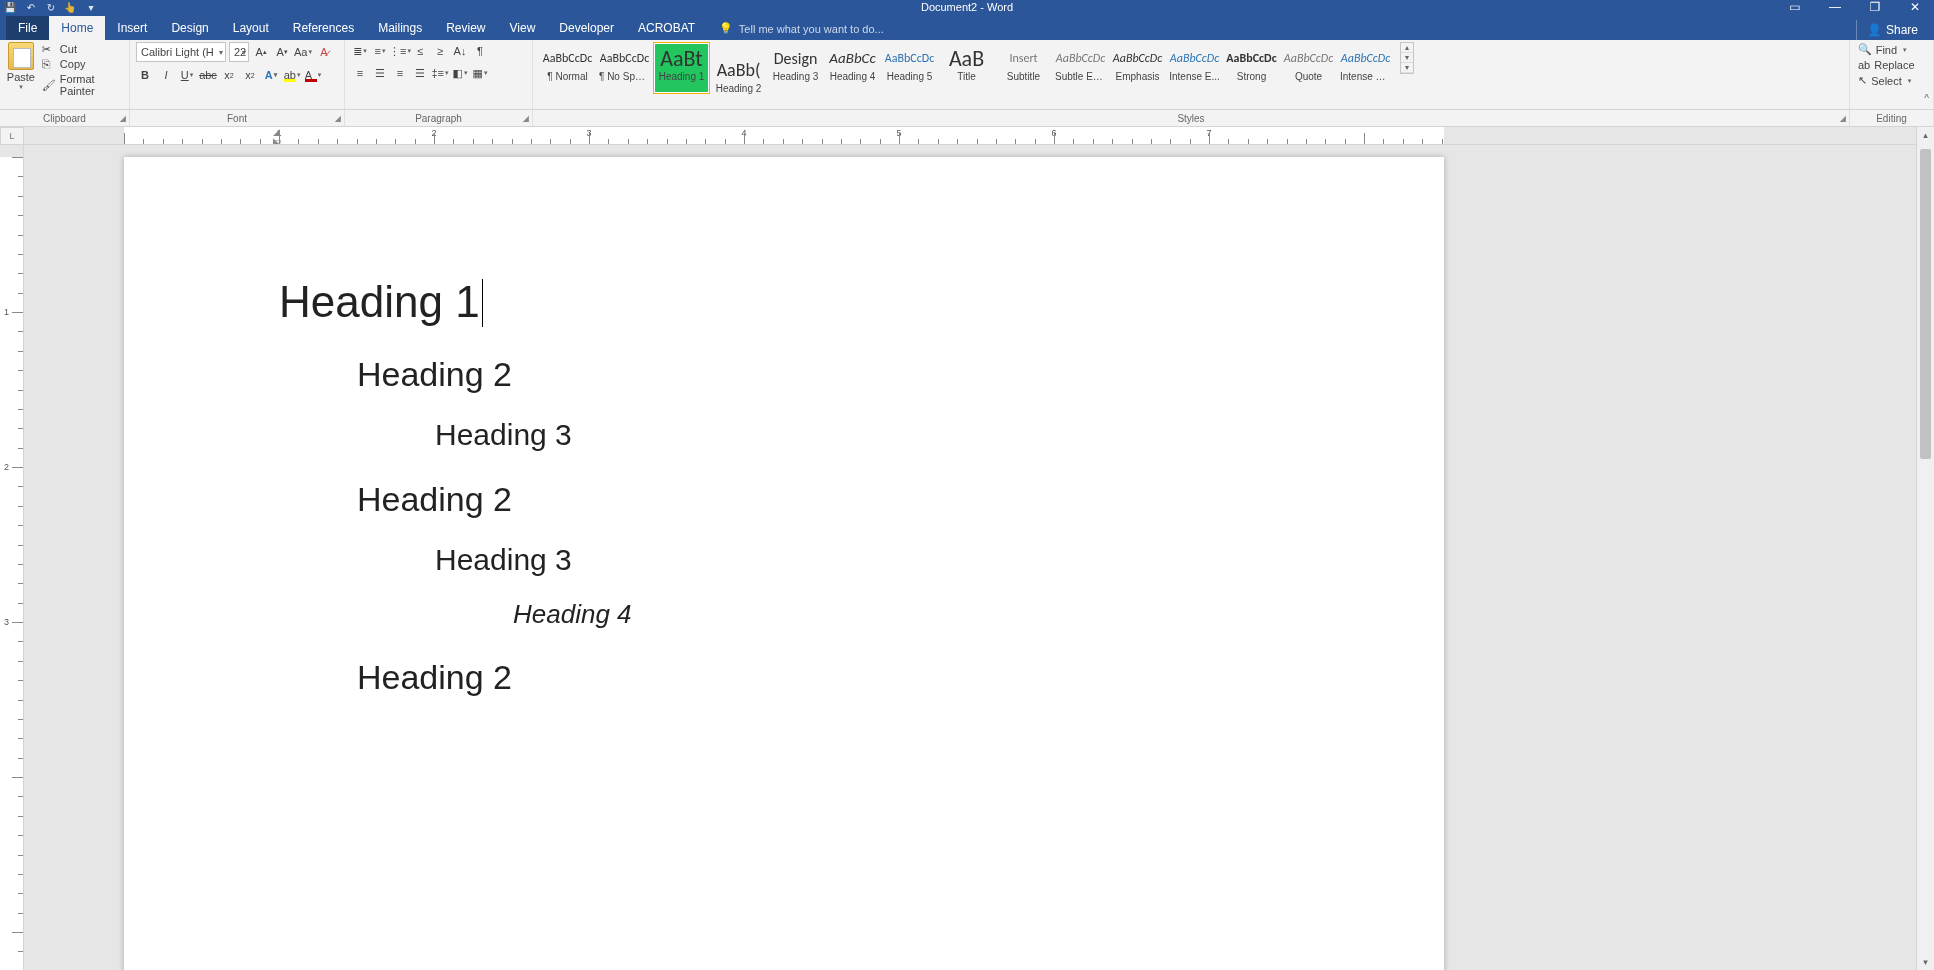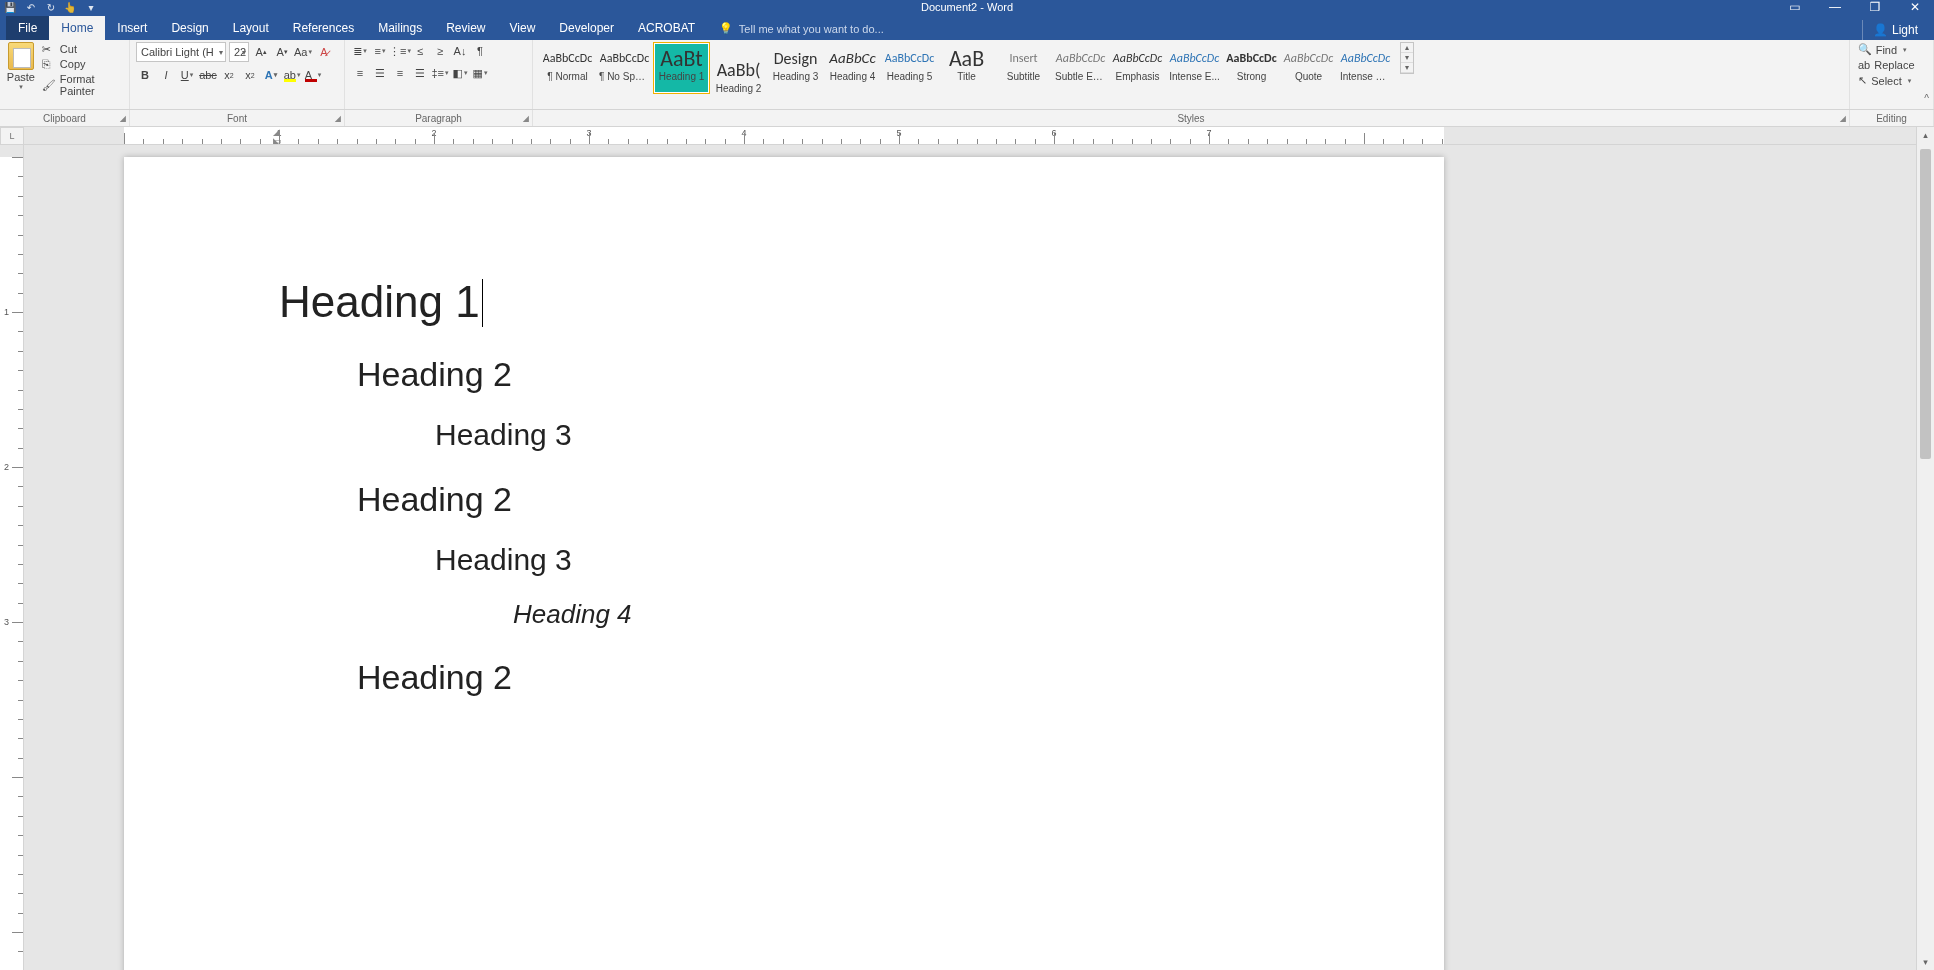--- a/index.html
+++ b/index.html
@@ -49,21 +49,21 @@
 .sq-btn.drop::after { content: "▾"; font-size: 7px; margin-left: 1px; color: #666; }
 .color-bar { height: 3px; width: 12px; display: block; margin-top: -2px; }
 
 
 .para-col { display: flex; flex-direction: column; gap: 4px; }
 .para-row { display: flex; align-items: center; gap: 2px; }
 
 
 .styles-gallery { display: flex; align-items: stretch; height: 52px; }
 .style-item { width: 57px; border: 1px solid transparent; margin: 0; padding: 2px 0; text-align: center; cursor: pointer; }
-.style-item.selected { border: 1px solid #f0b000; background: #14b8a6; box-shadow: inset 0 0 0 1px #fff; }
+.style-item.selected { border: 1px solid #f0b000; background: #22c55e; box-shadow: inset 0 0 0 1px #fff; }
 .style-preview { height: 26px; display: flex; align-items: center; justify-content: center; font-family: "Calibri Light", Calibri, sans-serif; color: #333; overflow: hidden; white-space: nowrap; }
 .style-name { font-size: 10px; color: #444; white-space: nowrap; overflow: hidden; text-overflow: ellipsis; padding: 0 2px; }
 .gallery-scroll { width: 14px; display: flex; flex-direction: column; border: 1px solid #c5c5c5; margin-left: 2px; }
 .gallery-scroll div { flex: 1; display: flex; align-items: center; justify-content: center; font-size: 8px; color: #666; border-bottom: 1px solid #ddd; }
 
 
 .editing-col { display: flex; flex-direction: column; gap: 1px; font-size: 11px; }
 .editing-col div { display: flex; align-items: center; gap: 4px; padding: 1px 2px; }
 
 
@@ -115,21 +115,21 @@
 
 <div class="tabrow">
   <div class="tab file">File</div>
   <div id="tabs-host" style="display: contents;"><div class="tab active">Home</div><div class="tab">Insert</div><div class="tab">Design</div><div class="tab">Layout</div><div class="tab">References</div><div class="tab">Mailings</div><div class="tab">Review</div><div class="tab">View</div><div class="tab">Developer</div><div class="tab">ACROBAT</div></div>
   <div class="tellme">
     <span class="bulb">💡</span>
     <span>Tell me what you want to do...</span>
   </div>
   <div class="share-btn">
     <span>👤</span>
-    <span>Light</span>
+    <span>Share</span>
   </div>
 </div>
 
 <div class="ribbon">
 
   <div class="group" style="width:130px">
     <div class="group-body">
       <div class="paste-big">
         <div class="icon"></div>
         <div>Paste</div>

